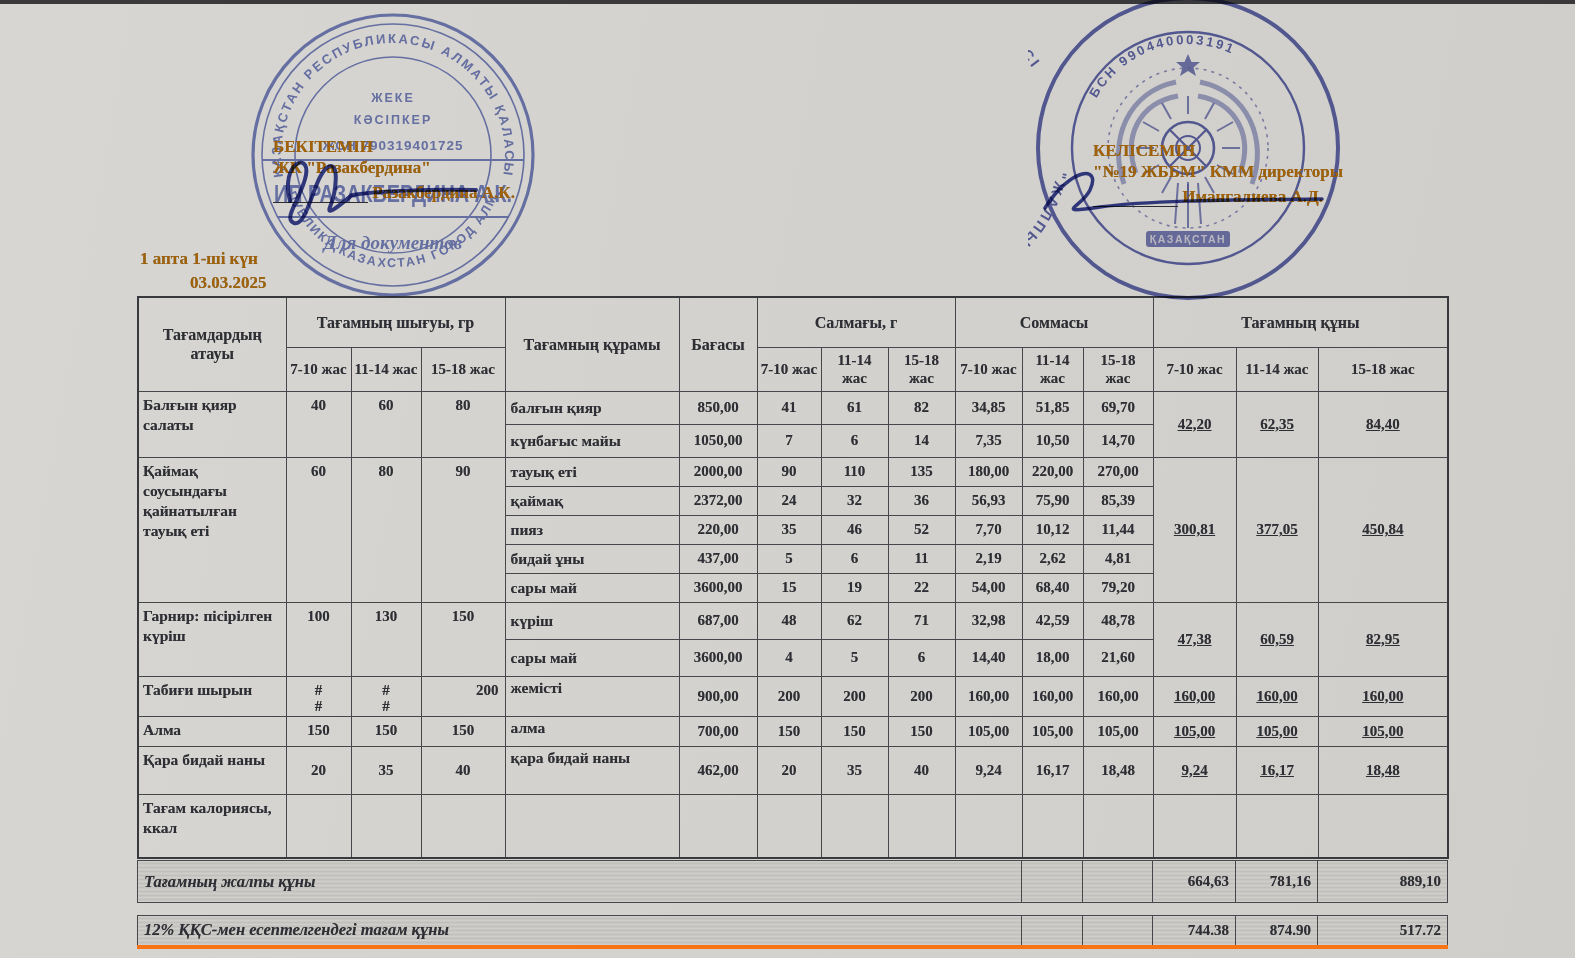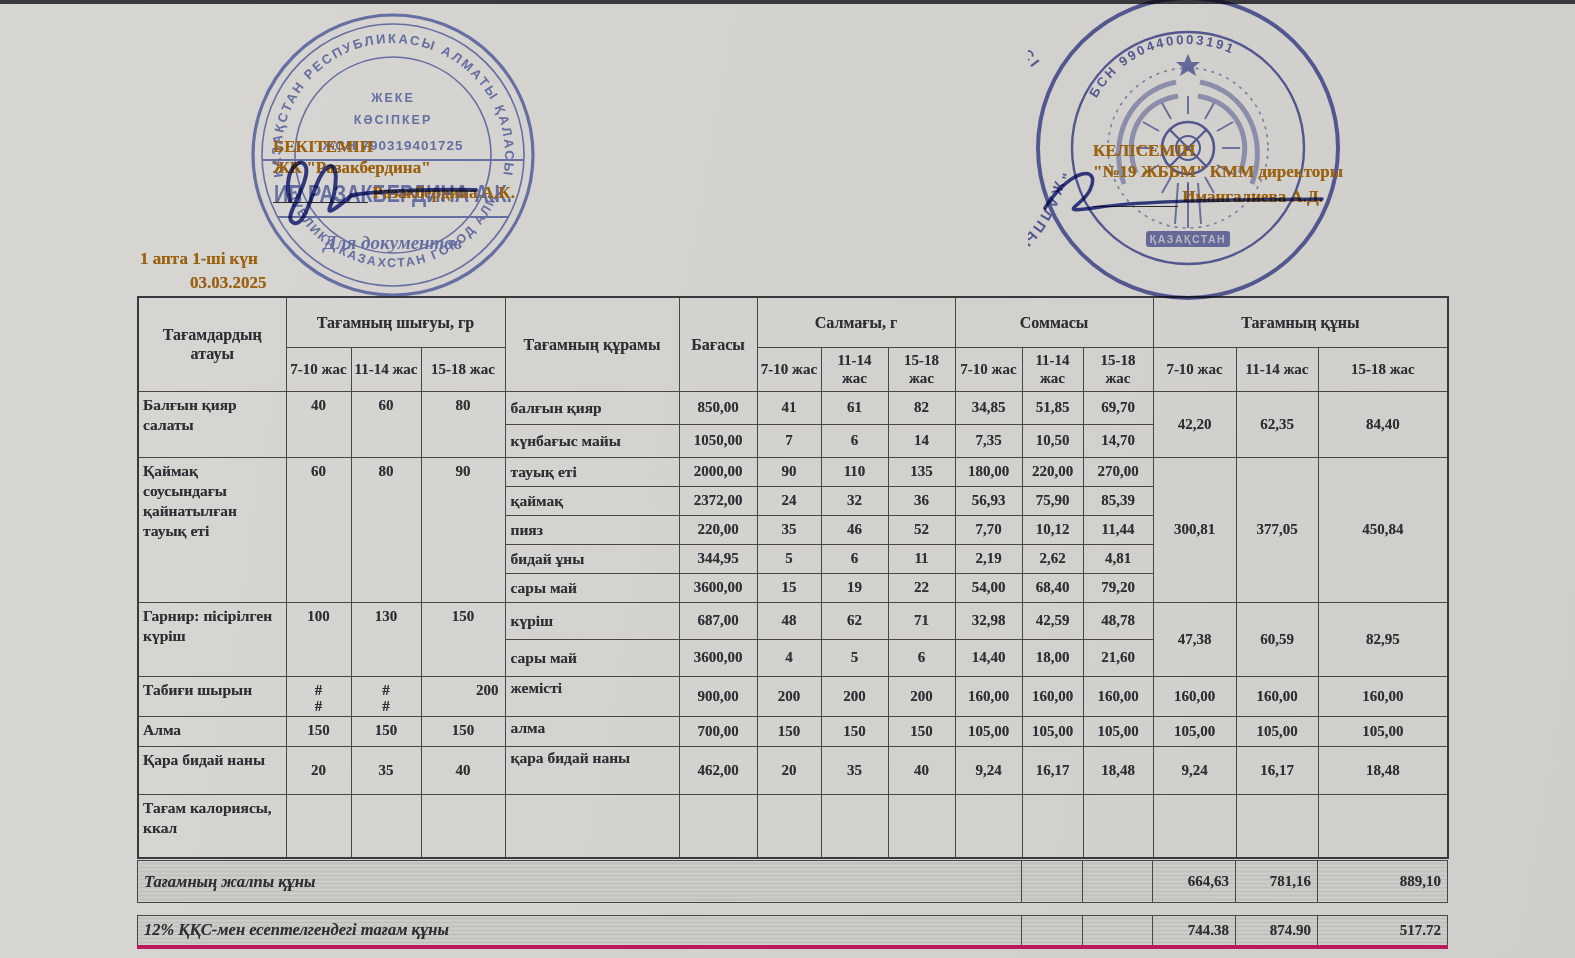--- a/index.html
+++ b/index.html
@@ -28,28 +28,28 @@
         font-family:"Liberation Serif","DejaVu Serif",serif;border-radius:25px;}
   th,td{border:1.6px solid #46474b;color:#2e2f34;font-size:15px;padding:1px 3px;
         text-shadow:0 0 .5px rgba(25,25,35,.4);overflow:hidden;}
   .t{border:2px solid #38393d;}
   th{font-weight:bold;text-align:center;vertical-align:middle;font-size:16px;line-height:1.2;}
   th.age{font-size:15px;}
   td.name{text-align:left;vertical-align:top;font-weight:bold;font-size:15.5px;line-height:1.3;padding:3px 4px;}
   td.out{text-align:center;vertical-align:top;font-weight:bold;padding-top:5px;white-space:pre-line;line-height:1.1;}
   td.ing{text-align:left;vertical-align:middle;font-weight:bold;font-size:15.5px;padding:2px 5px;}
   td.num{text-align:center;vertical-align:middle;font-weight:bold;}
-  td.cost{text-align:center;vertical-align:middle;font-weight:bold;}
+  td.cost{text-align:center;vertical-align:middle;font-weight:bold;text-decoration:underline;}
   .totals{position:absolute;left:137px;z-index:2;}
   .totals table{border:1.8px solid #3a3b3e;}
   .totals td{background:#c9c8c4;
      background-image:repeating-linear-gradient(0deg,rgba(255,255,255,.10) 0 2px,rgba(0,0,0,.04) 2px 4px);}
   td.tlabel{font-style:italic;font-weight:bold;font-size:16.5px;text-align:left;padding-left:6px;}
   td.tval{font-weight:bold;text-align:right;padding-right:6px;vertical-align:middle;}
-  .tot2 table{border-bottom:4px solid #be185d;}
+  .tot2 table{border-bottom:4px solid #f97316;}
 </style>
 </head>
 <body>
 
 <div class="top-edge"></div>
 
 <svg class="stamp" style="left:248px;top:10px;width:290px;height:290px;opacity:.8" viewBox="0 0 290 290">
   <g fill="none" stroke="#5766b6">
     <circle cx="145" cy="145" r="140" stroke-width="3.2"></circle>
     <circle cx="145" cy="145" r="131" stroke-width="1.6"></circle>
@@ -250,21 +250,21 @@
       <td class="num">220,00</td>
       <td class="num">35</td>
       <td class="num">46</td>
       <td class="num">52</td>
       <td class="num">7,70</td>
       <td class="num">10,12</td>
       <td class="num">11,44</td>
     </tr>
     <tr style="height:29px">
       <td class="ing">бидай ұны</td>
-      <td class="num">344,95</td>
+      <td class="num">437,00</td>
       <td class="num">5</td>
       <td class="num">6</td>
       <td class="num">11</td>
       <td class="num">2,19</td>
       <td class="num">2,62</td>
       <td class="num">4,81</td>
     </tr>
     <tr style="height:29px">
       <td class="ing">сары май</td>
       <td class="num">3600,00</td>

